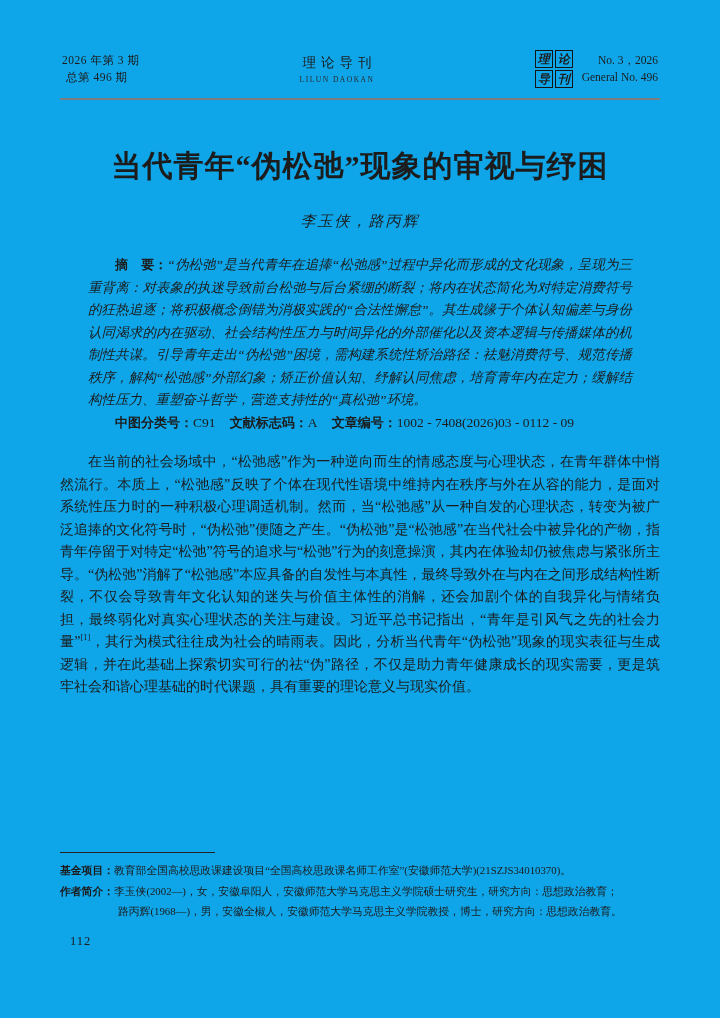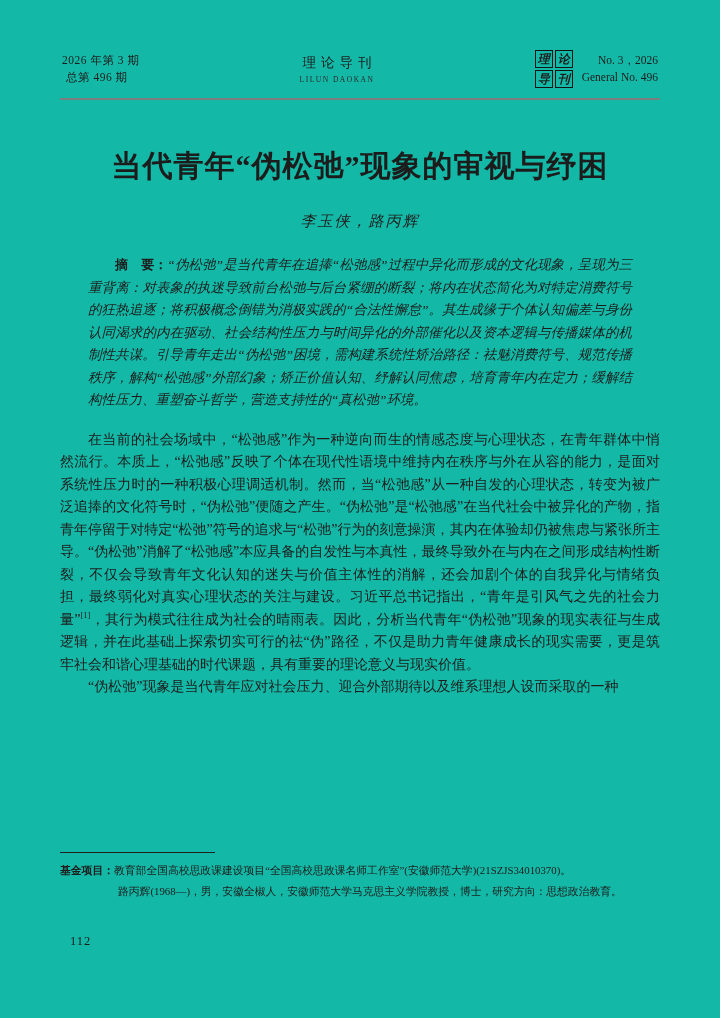--- a/index.html
+++ b/index.html
@@ -2,21 +2,21 @@
 <html><head>
 <meta charset="utf-8">
 <style>
   * { margin: 0; padding: 0; box-sizing: border-box; }
   html, body { background: #e8e8e8; }
   .page {
     position: relative;
     width: 720px;
     height: 1018px;
     margin: 0 auto;
-    background: #14b8a6;
+    background: #0ea5e9;
     color: #1c1c1c;
     font-family: "Liberation Serif", serif;
     overflow: hidden;
     padding: 50px 60px 0 60px;
   }
 
   
   .journal-header {
     display: flex;
     justify-content: space-between;
@@ -162,28 +162,29 @@
         <div>General No. 496</div>
       </div>
     </div>
   </div>
 
   <h1 class="article-title">当代青年“伪松弛”现象的审视与纾困</h1>
   <div class="article-authors">李玉侠，路丙辉</div>
 
   <div class="abstract-block">
     <p><span class="h-label">摘　要：</span><span>“伪松弛”是当代青年在追捧“松弛感”过程中异化而形成的文化现象，呈现为三重背离：对表象的执迷导致前台松弛与后台紧绷的断裂；将内在状态简化为对特定消费符号的狂热追逐；将积极概念倒错为消极实践的“合法性懈怠”。其生成缘于个体认知偏差与身份认同渴求的内在驱动、社会结构性压力与时间异化的外部催化以及资本逻辑与传播媒体的机制性共谋。引导青年走出“伪松弛”困境，需构建系统性矫治路径：祛魅消费符号、规范传播秩序，解构“松弛感”外部幻象；矫正价值认知、纾解认同焦虑，培育青年内在定力；缓解结构性压力、重塑奋斗哲学，营造支持性的“真松弛”环境。</span></p>
+    <p><span class="h-label">中图分类号：</span><span class="upright">C91</span><span class="h-label gap-left">文献标志码：</span><span class="upright">A</span><span class="h-label gap-left">文章编号：</span><span class="upright">1002 - 7408(2026)03 - 0112 - 09</span></p>
   </div>
 
   <div class="body-text">
     <p><span>在当前的社会场域中，“松弛感”作为一种逆向而生的情感态度与心理状态，在青年群体中悄然流行。本质上，“松弛感”反映了个体在现代性语境中维持内在秩序与外在从容的能力，是面对系统性压力时的一种积极心理调适机制。然而，当“松弛感”从一种自发的心理状态，转变为被广泛追捧的文化符号时，“伪松弛”便随之产生。“伪松弛”是“松弛感”在当代社会中被异化的产物，指青年停留于对特定“松弛”符号的追求与“松弛”行为的刻意操演，其内在体验却仍被焦虑与紧张所主导。“伪松弛”消解了“松弛感”本应具备的自发性与本真性，最终导致外在与内在之间形成结构性断裂，不仅会导致青年文化认知的迷失与价值主体性的消解，还会加剧个体的自我异化与情绪负担，最终弱化对真实心理状态的关注与建设。习近平总书记指出，“青年是引风气之先的社会力量”</span><span class="cite-sup">[1]</span><span>，其行为模式往往成为社会的晴雨表。因此，分析当代青年“伪松弛”现象的现实表征与生成逻辑，并在此基础上探索切实可行的祛“伪”路径，不仅是助力青年健康成长的现实需要，更是筑牢社会和谐心理基础的时代课题，具有重要的理论意义与现实价值。</span></p>
-    <p>“伪松弛”现象是当代青年应对社会压力、迎合外部期待以及维系理想人设而采取的一种</p>
   </div>
 
   <div class="footnote-area">
     <div class="footnote-divider"></div>
     <div class="fn-row"><span class="fn-label">基金项目：</span><span>教育部全国高校思政课建设项目“全国高校思政课名师工作室”(安徽师范大学)(21SZJS34010370)。</span></div>
+    <div class="fn-row"><span class="fn-label">作者简介：</span><span>李玉侠(2002—)，女，安徽阜阳人，安徽师范大学马克思主义学院硕士研究生，研究方向：思想政治教育；</span></div>
     <div class="fn-row fn-cont">路丙辉(1968—)，男，安徽全椒人，安徽师范大学马克思主义学院教授，博士，研究方向：思想政治教育。</div>
   </div>
 
   <div class="page-number">112</div>
 
 </div>
 
 </body></html>

